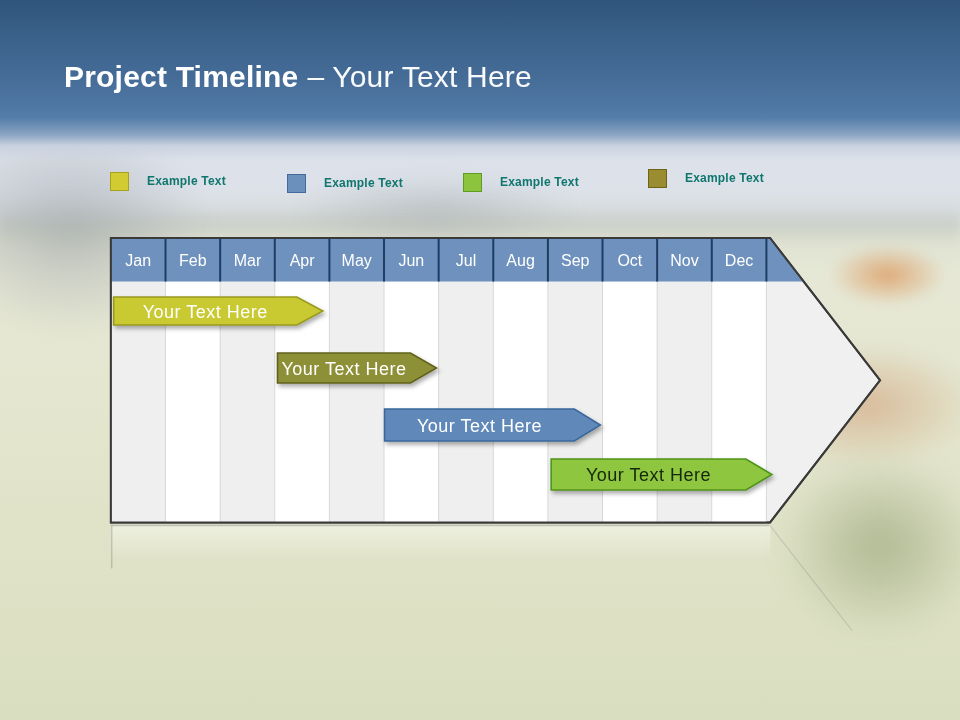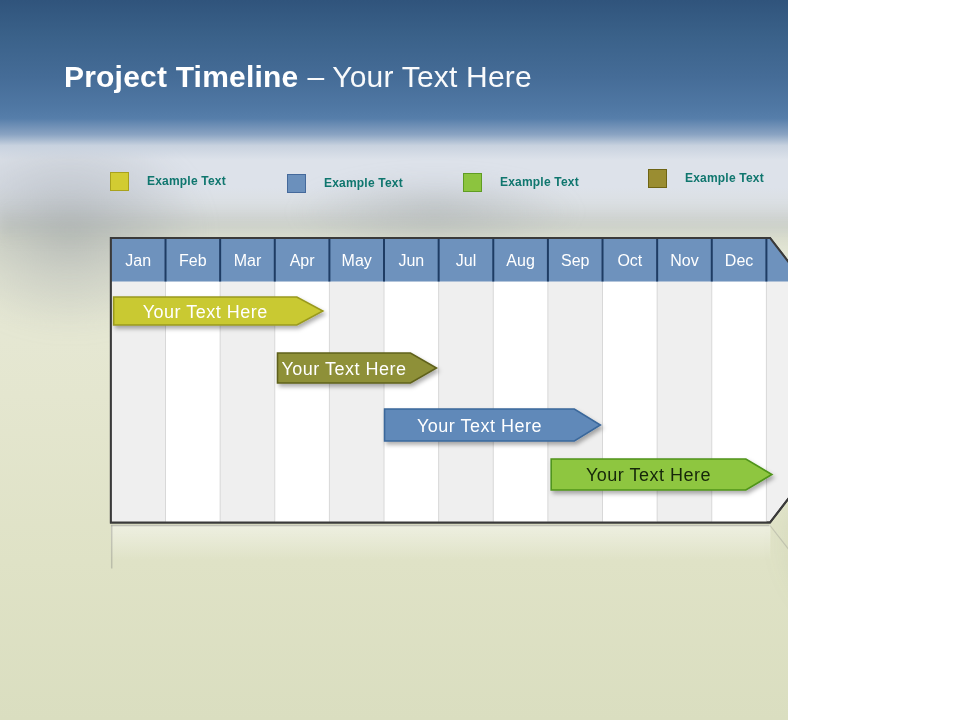--- a/index.html
+++ b/index.html
@@ -1,17 +1,17 @@
 <!DOCTYPE html>
 <html><head>
 <meta charset="utf-8">
 <style>
   html,body{margin:0;padding:0;}
   body{width:960px;height:720px;overflow:hidden;font-family:"Liberation Sans",sans-serif;}
-  .slide{position:relative;width:788px;height:720px;overflow:hidden;background:#e3e6cf;}
+  .slide{position:relative;width:960px;height:720px;overflow:hidden;background:#e3e6cf;}
 
   
   .bg-photo{position:absolute;inset:0;
     background:linear-gradient(180deg,
       #dde2ea 0%, #dde2ea 26%, #d9dddd 30%, #dfe2d2 33%,
       #e6e8d6 38%, #e4e6cf 55%, #dfe2c6 78%, #dadec0 100%);}
   .blob{position:absolute;border-radius:50%;}
   .tree-left{left:-70px;top:125px;width:280px;height:210px;
     background:radial-gradient(ellipse at center,rgba(150,156,162,.55),rgba(150,156,162,0) 70%);filter:blur(10px);}
   .tree-mid{left:290px;top:172px;width:290px;height:80px;

